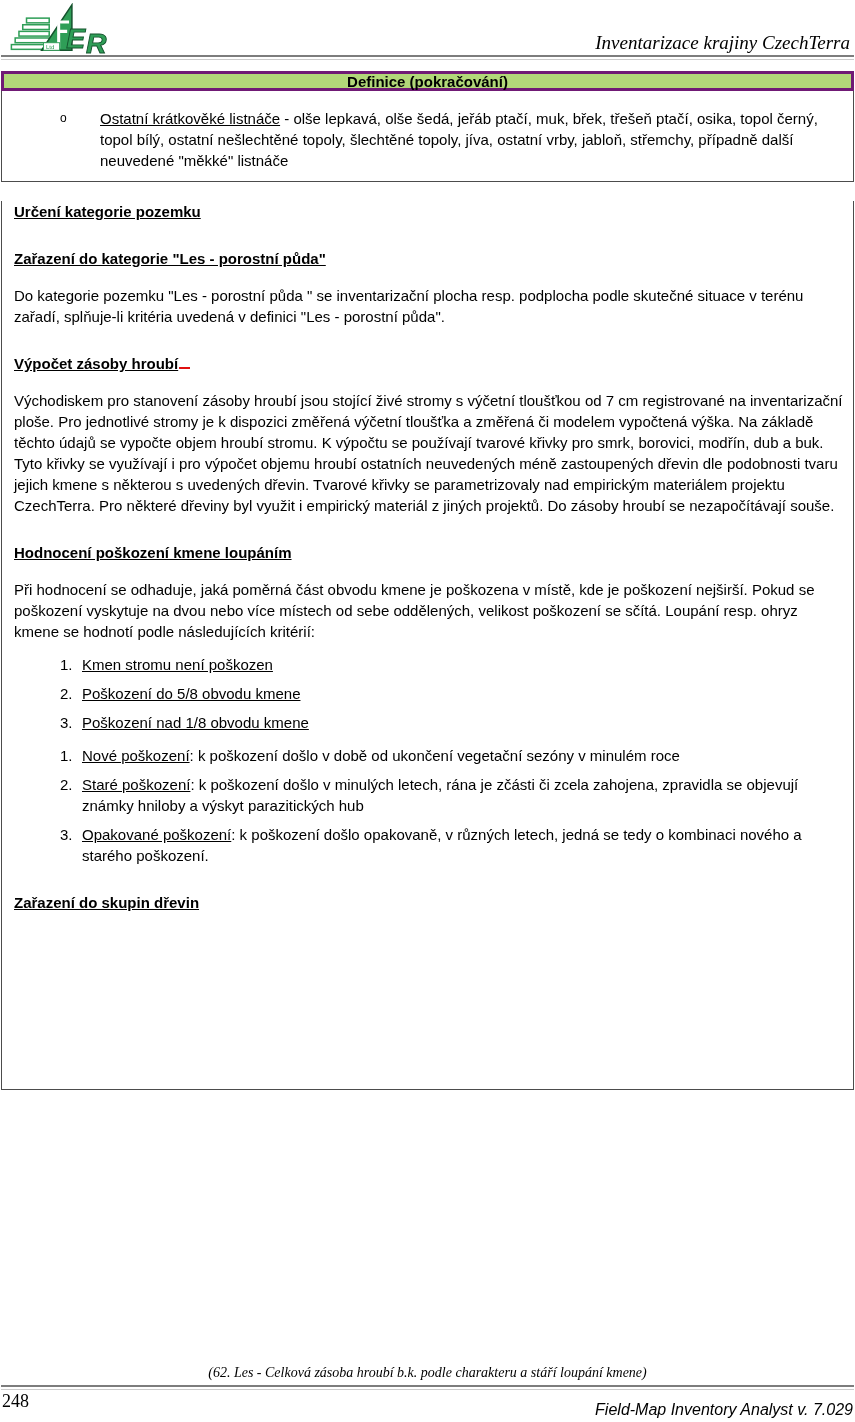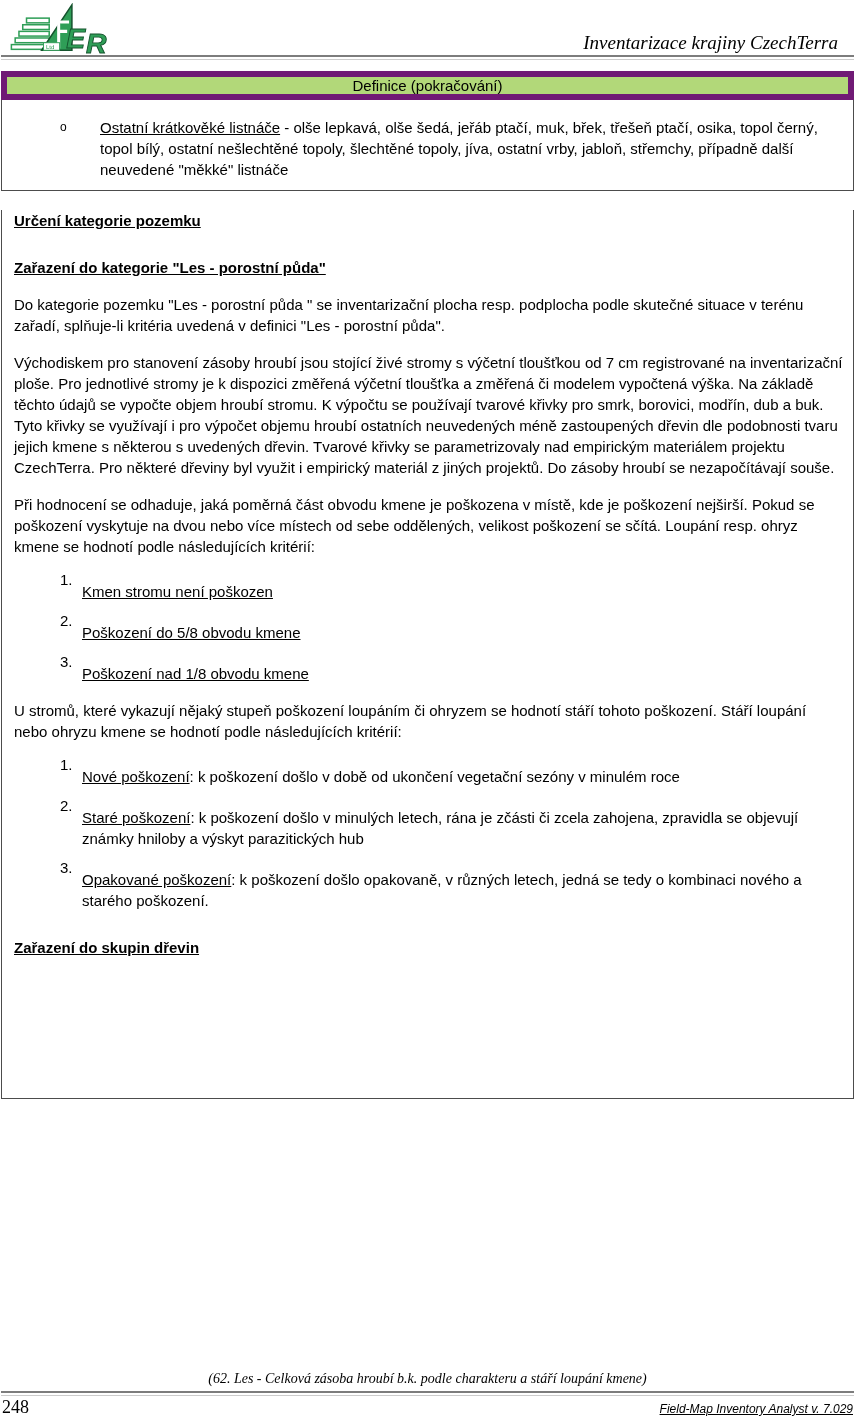--- a/index.html
+++ b/index.html
@@ -14,39 +14,39 @@
   }
 
   
   .page-header {
     height: 55px;
     position: relative;
     margin: 0 1px;
   }
   .logo-wrap { position: absolute; left: 8px; top: 3px; }
   .header-title {
-    position: absolute; right: 16px; bottom: 2px;
+    position: absolute; right: 4px; bottom: 2px;
     font-family: "Liberation Serif", serif;
     font-style: italic;
     font-size: 19px;
   }
   .top-rule  { height: 2px; background: #7d7d7d; margin: 0 1px; }
   .top-rule2 { height: 1px; background: #cccccc; margin: 2px 1px 0 1px; }
 
   
   .section { margin: 0 1px; }
   .sec-definice { margin-top: 11px; }
   .sec-metodika { margin-top: 19px; }
   .bar {
     background: #b2d879;
-    border: 6px solid #701a75;
-    height: 29px;
+    border: 3px solid #701a75;
+    height: 20px;
     box-sizing: border-box;
     display: flex; align-items: center; justify-content: center;
-    font-weight: normal;
+    font-weight: bold;
     font-size: 15px;
   }
   .box-body {
     border: 1px solid #4c4c4c;
     border-top: none;
     box-sizing: border-box;
     padding: 0 10px 0 12px;
   }
   .definice-body { min-height: 91px; padding-top: 17px; }
   .metodika-body { min-height: 889px; }
@@ -60,21 +60,21 @@
     width: 11px; height: 2px;
     background: #e01010;
     vertical-align: baseline;
     margin-left: 1px;
   }
   .m-p { margin: 16px 0 0 0; }
 
   .list { margin-top: 12px; }
   .li-row { display: flex; margin-top: 8px; }
   .li-num { width: 22px; margin-left: 46px; flex: none; }
-  .li-text { flex: 1; padding-right: 6px; margin-top: 12px; }
+  .li-text { flex: 1; padding-right: 6px; }
   .li-text .u { text-decoration: underline; }
 
   .bullet-row { display: flex; }
   .bullet-marker { width: 40px; margin-left: 46px; flex: none; font-size: 12px; }
   .bullet-text { flex: 1; padding-right: 6px; }
   .bullet-text .u { text-decoration: underline; margin-top: 24px; }
 
   
   .page-footer { position: absolute; left: 0; right: 0; bottom: 0; }
   .footer-caption {
@@ -85,21 +85,21 @@
     margin: 0 1px 2px 1px;
   }
   .footer-rule  { height: 2px; background: #7d7d7d; margin: 0 1px; }
   .footer-rule2 { height: 1px; background: #cccccc; margin: 2px 1px 0 1px; }
   .footer-row {
     display: flex; justify-content: space-between; align-items: flex-start;
     margin: 1px 2px 2px 2px;
     gap: 46px;
   }
   .page-number { font-family: "Liberation Serif", serif; font-size: 18px; }
-  .app-version { font-style: italic; font-size: 12px; padding-top: 2px; text-decoration: underline; }
+  .app-version { font-style: italic; font-size: 16px; padding-top: 8px; }
 </style>
 </head>
 <body>
 
 <div class="page-header">
   <div class="logo-wrap">
     <svg width="105" height="52" viewBox="0 0 110 55">
       <g fill="#ffffff" stroke="#2f9e57" stroke-width="1.6">
         <rect x="2" y="44" width="40" height="5"></rect>
         <rect x="6" y="37" width="36" height="5"></rect>
@@ -131,40 +131,41 @@
 </div>
 
 <div class="section sec-metodika">
   <div class="box-body metodika-body">
 
     <div class="m-h first"><span class="u">Určení kategorie pozemku</span></div>
 
     <div class="m-h"><span class="u">Zařazení do kategorie "Les - porostní půda"</span></div>
     <p class="m-p">Do kategorie pozemku "Les - porostní půda " se inventarizační plocha resp. podplocha podle skutečné situace v terénu zařadí, splňuje-li kritéria uvedená v definici "Les - porostní půda".</p>
 
+    <div class="m-h"><span class="u">Výpočet zásoby hroubí</span><span class="red-tail"></span></div>
     <p class="m-p">Východiskem pro stanovení zásoby hroubí jsou stojící živé stromy s výčetní tloušťkou od 7 cm registrované na inventarizační ploše. Pro jednotlivé stromy je k dispozici změřená výčetní tloušťka a změřená či modelem vypočtená výška. Na základě těchto údajů se vypočte objem hroubí stromu. K výpočtu se používají tvarové křivky pro smrk, borovici, modřín, dub a buk. Tyto křivky se využívají i pro výpočet objemu hroubí ostatních neuvedených méně zastoupených dřevin dle podobnosti tvaru jejich kmene s některou s uvedených dřevin. Tvarové křivky se parametrizovaly nad empirickým materiálem projektu CzechTerra. Pro některé dřeviny byl využit i empirický materiál z jiných projektů. Do zásoby hroubí se nezapočítávají souše.</p>
 
+    <div class="m-h"><span class="u">Hodnocení poškození kmene loupáním</span></div>
     <p class="m-p">Při hodnocení se odhaduje, jaká poměrná část obvodu kmene je poškozena v místě, kde je poškození nejširší. Pokud se poškození vyskytuje na dvou nebo více místech od sebe oddělených, velikost poškození se sčítá. Loupání resp. ohryz kmene se hodnotí podle následujících kritérií:</p>
 
     <div class="list">
       <div class="li-row">
         <span class="li-num">1.</span>
         <span class="li-text"><span class="u">Kmen stromu není poškozen</span><span></span></span>
       </div>
       <div class="li-row">
         <span class="li-num">2.</span>
         <span class="li-text"><span class="u">Poškození do 5/8 obvodu kmene</span><span></span></span>
       </div>
       <div class="li-row">
         <span class="li-num">3.</span>
         <span class="li-text"><span class="u">Poškození nad 1/8 obvodu kmene</span><span></span></span>
       </div>
     </div>
 
-    <p class="m-p">U stromů, které vykazují nějaký stupeň poškození loupáním či ohryzem se hodnotí stáří tohoto poškození. Stáří loupání nebo ohryzu kmene se hodnotí podle následujících kritérií:</p>
 
     <div class="list">
       <div class="li-row">
         <span class="li-num">1.</span>
         <span class="li-text"><span class="u">Nové poškození</span><span>: k poškození došlo v době od ukončení vegetační sezóny v minulém roce</span></span>
       </div>
       <div class="li-row">
         <span class="li-num">2.</span>
         <span class="li-text"><span class="u">Staré poškození</span><span>: k poškození došlo v minulých letech, rána je zčásti či zcela zahojena, zpravidla se objevují známky hniloby a výskyt parazitických hub</span></span>
       </div>

